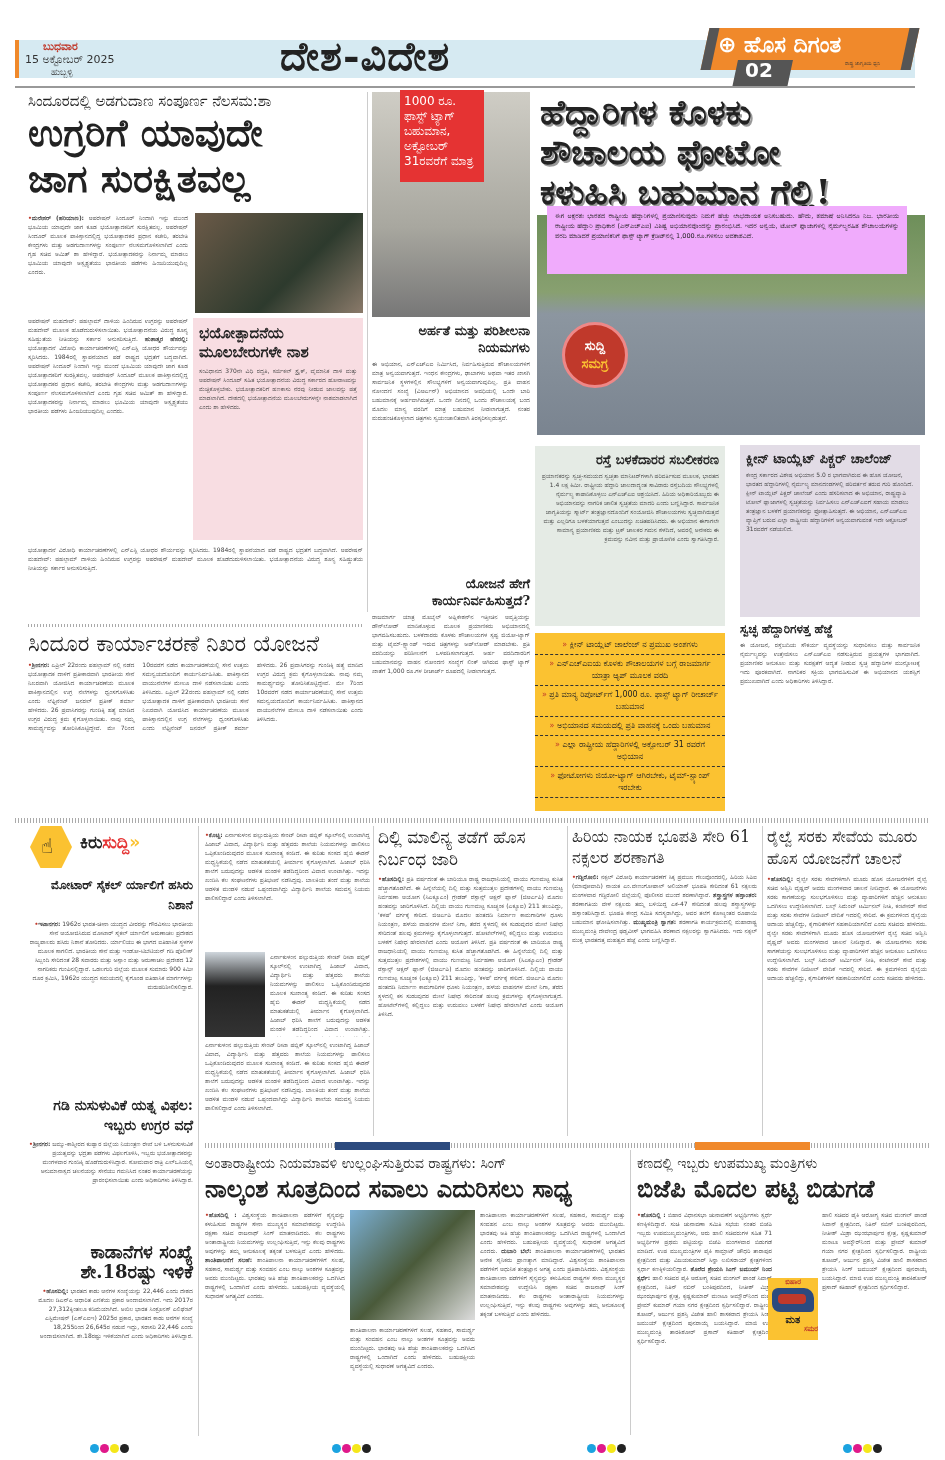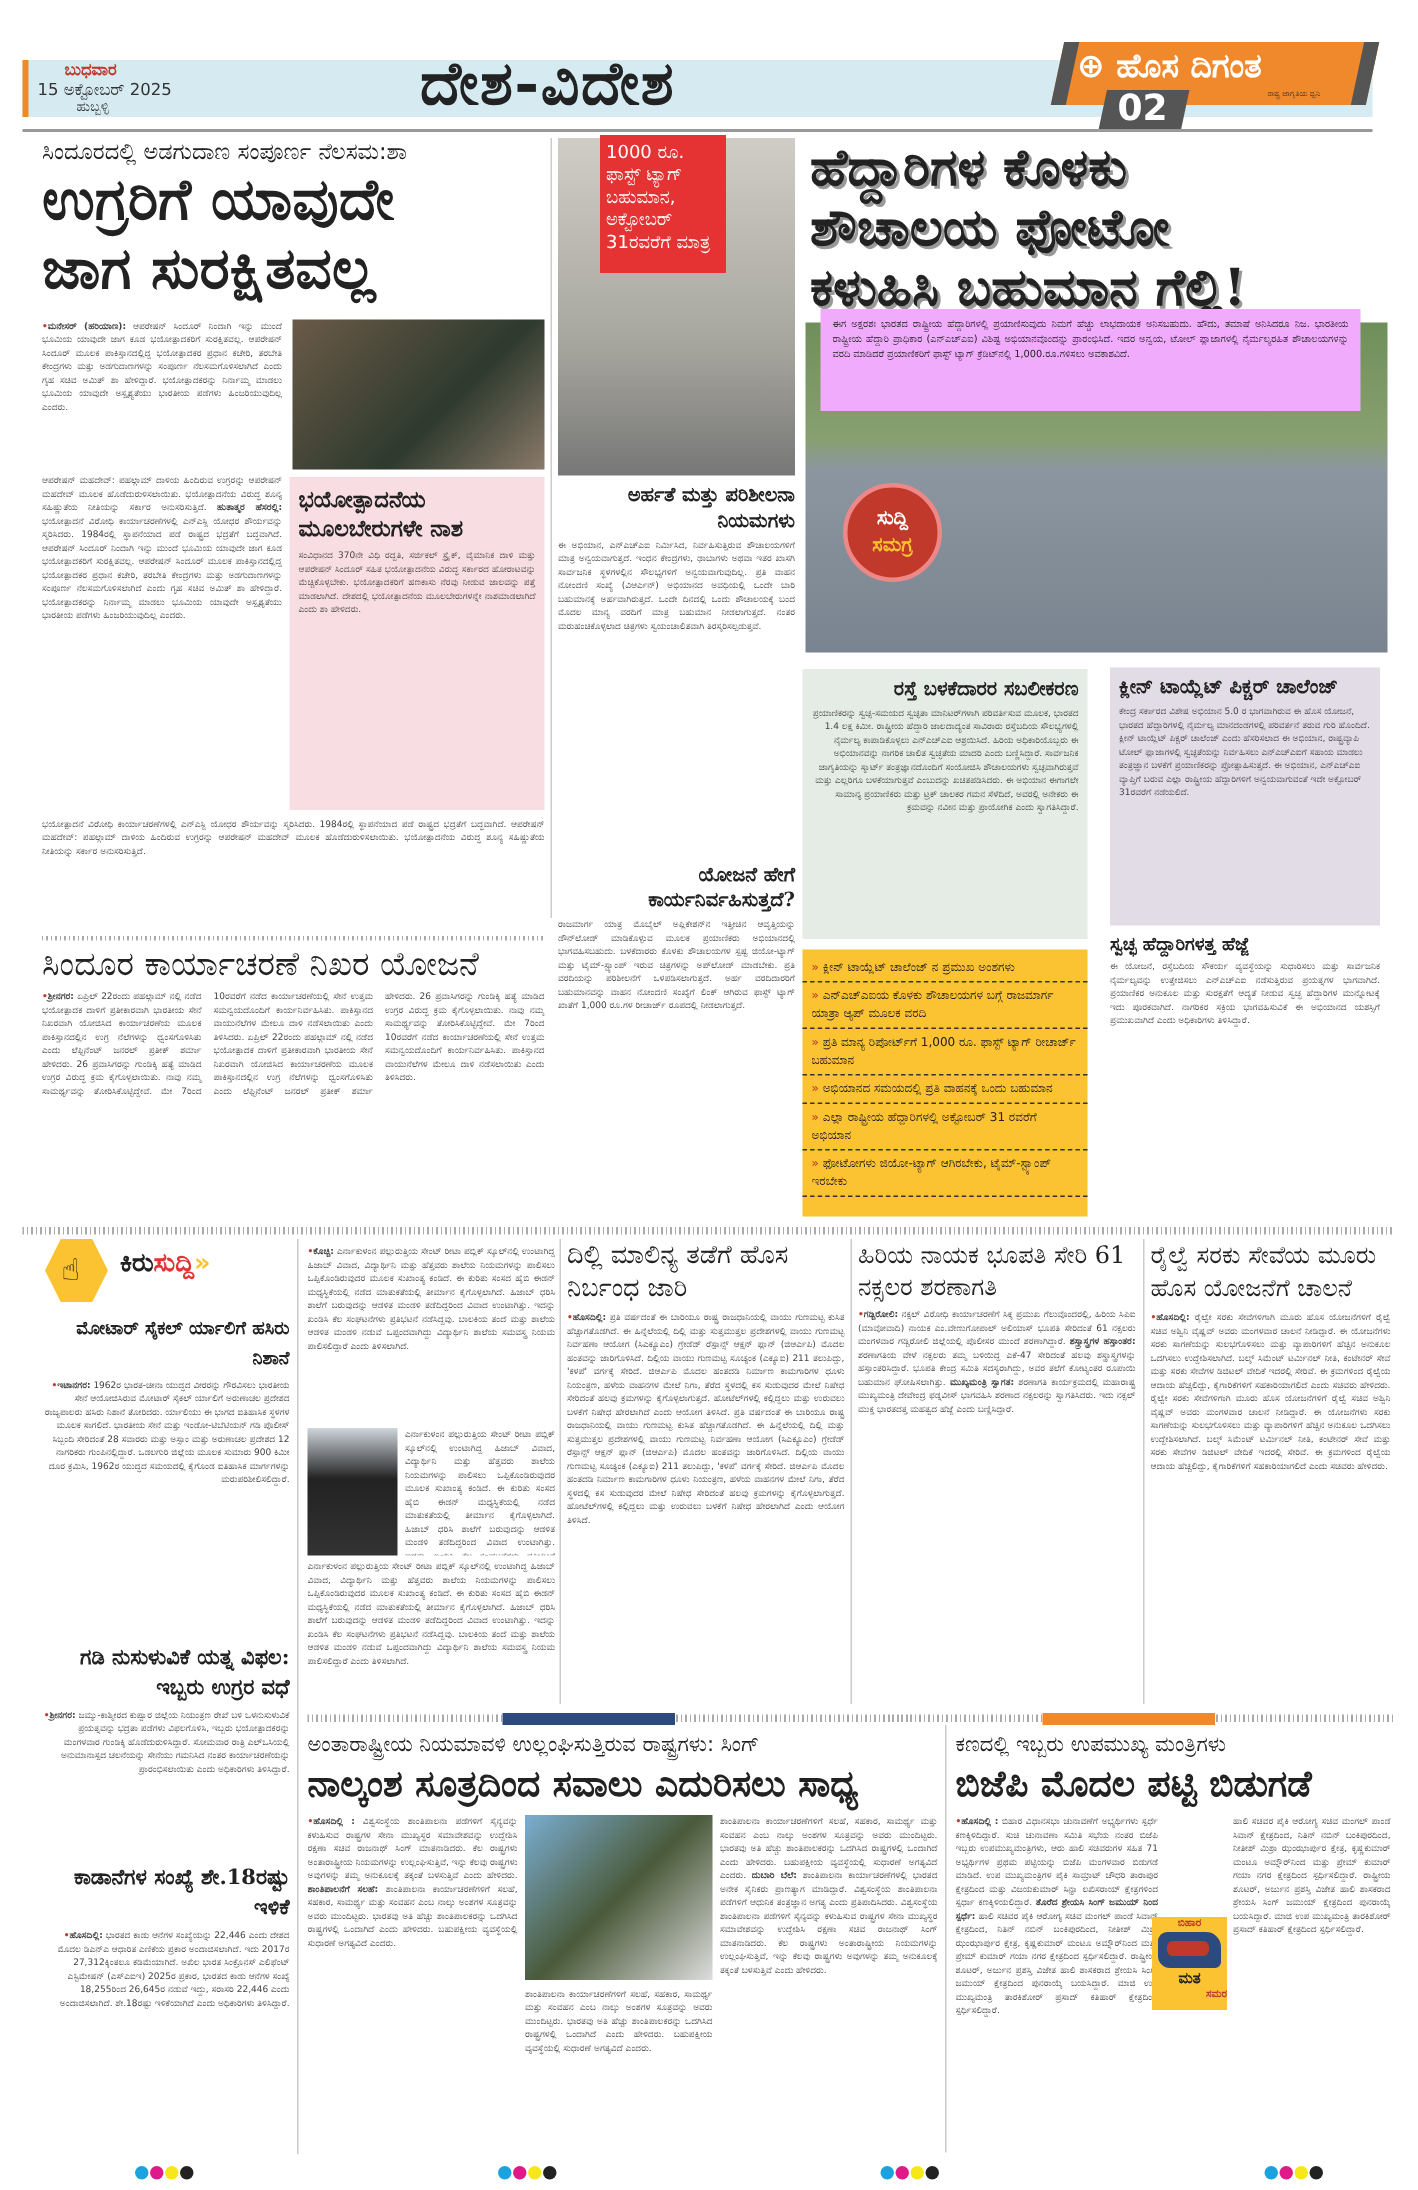--- a/index.html
+++ b/index.html
@@ -6,33 +6,33 @@
 body{width:945px;height:1460px;background:#fff;font-family:"DejaVu Sans",sans-serif;color:#222;position:relative;overflow:hidden}
 .abs{position:absolute}
 .hdr-band{left:15px;top:40px;width:900px;height:38px;background:#d6eaf2}
 .hdr-left{left:15px;top:40px;height:38px;border-left:4px solid #f0892b;padding-left:6px;font-size:11px;line-height:13px;color:#333}
 .hdr-left .day{color:#c0392b;font-weight:bold;padding-left:18px}
 .hdr-left .loc{padding-left:26px;font-size:9px}
 .hdr-title{left:280px;top:32px;font-size:40px;font-weight:900;color:#222;letter-spacing:1px;font-family:"DejaVu Serif",serif}
 .logo{left:705px;top:28px;width:210px;height:42px;background:#f0892b;transform:skewX(-12deg);border-left:10px solid #555;border-right:10px solid #555}
 .logo-txt{left:718px;top:32px;font-size:22px;font-weight:bold;color:#fff;font-family:"DejaVu Sans",sans-serif}
 .pageno{left:735px;top:60px;width:55px;height:28px;background:#555;transform:skewX(-12deg)}
-.pageno-txt{left:745px;top:58px;font-size:24px;font-weight:bold;color:#fff}
+.pageno-txt{left:745px;top:58px;font-size:20px;font-weight:bold;color:#fff}
 .rule{left:15px;top:86px;width:900px;height:2px;background:#999}
 .h1{font-family:"DejaVu Serif",serif;font-weight:900;color:#222}
 .kicker{font-size:15px;color:#222}
 .body{font-size:6px;line-height:9px;color:#444;text-align:justify}
 .col-line{background:#ccc;width:1px}
 .photo{background:#8a8a8a}
 .redbox{background:#e53333;color:#fff;font-size:13px;line-height:17px;padding-top:8px}
 .pinkbox{background:#f8dde2}
 .greenbox{background:#e5ebe5}
 .lilac{background:#e2dce6}
 .yellowbox{background:#fbc231}
-.yl-item{font-size:8px;line-height:12px;text-align:left;padding:3px 6px;border-bottom:1px dashed #333}
+.yl-item{font-size:8px;line-height:12px;text-align:center;padding:3px 6px;border-bottom:1px dashed #333}
 .yl-item .arrow{color:#c0392b}
 .dash-sep{background:repeating-linear-gradient(90deg,#aaa 0 1px,#fff 1px 3px);height:5px}
 .dots span{display:inline-block;width:9px;height:9px;border-radius:50%;margin-right:1px}
 .badge{border-radius:50%;background:#c0392b;border:3px solid #e88;color:#fff;text-align:center;font-weight:bold}
 </style>
 </head>
 <body>
 
 <div class="abs hdr-band"></div>
 <div class="abs hdr-left">
@@ -124,21 +124,21 @@
 <div class="abs" style="left:80px;top:832px;font-size:17px;font-weight:bold"><span>ಕಿರು</span><span style="color:#e53333">ಸುದ್ದಿ</span><span style="color:#fbc231">»</span></div>
 <div class="abs" style="left:28px;top:875px;width:165px;text-align:right">
   <div class="h1" style="font-size:12px;line-height:20px">ಮೋಟಾರ್ ಸೈಕಲ್ ರ್ಯಾಲಿಗೆ ಹಸಿರು ನಿಶಾನೆ</div>
   <div class="body" style="margin-top:4px;height:170px;overflow:hidden;text-align:right"><b style="color:#c0392b">•</b><b>ಇಟಾನಗರ:</b> <span>1962ರ ಭಾರತ-ಚೀನಾ ಯುದ್ಧದ ವೀರರನ್ನು ಗೌರವಿಸಲು ಭಾರತೀಯ ಸೇನೆ ಆಯೋಜಿಸಿರುವ ಮೋಟಾರ್ ಸೈಕಲ್ ರ್ಯಾಲಿಗೆ ಅರುಣಾಚಲ ಪ್ರದೇಶದ ರಾಜ್ಯಪಾಲರು ಹಸಿರು ನಿಶಾನೆ ತೋರಿದರು. ರ್ಯಾಲಿಯು ಈ ಭಾಗದ ಐತಿಹಾಸಿಕ ಸ್ಥಳಗಳ ಮೂಲಕ ಸಾಗಲಿದೆ. ಭಾರತೀಯ ಸೇನೆ ಮತ್ತು ಇಂಡೋ-ಟಿಬೆಟಿಯನ್ ಗಡಿ ಪೊಲೀಸ್ ಸಿಬ್ಬಂದಿ ಸೇರಿದಂತೆ 28 ಸವಾರರು ಮತ್ತು ಅಸ್ಸಾಂ ಮತ್ತು ಅರುಣಾಚಲ ಪ್ರದೇಶದ 12 ನಾಗರಿಕರು ಗುಂಪಿನಲ್ಲಿದ್ದಾರೆ. ಒಡಲಗುರಿ ಜಿಲ್ಲೆಯ ಮೂಲಕ ಸುಮಾರು 900 ಕಿಮೀ ದೂರ ಕ್ರಮಿಸಿ, 1962ರ ಯುದ್ಧದ ಸಮಯದಲ್ಲಿ ಕೈಗೊಂಡ ಐತಿಹಾಸಿಕ ಮಾರ್ಗಗಳನ್ನು ಮರುಪರಿಶೀಲಿಸಲಿದ್ದಾರೆ.</span></div>
 </div>
 <div class="abs" style="left:28px;top:1095px;width:165px;text-align:right">
   <div class="h1" style="font-size:14px;line-height:20px">ಗಡಿ ನುಸುಳುವಿಕೆ ಯತ್ನ ವಿಫಲ: ಇಬ್ಬರು ಉಗ್ರರ ವಧೆ</div>
   <div class="body" style="margin-top:4px;height:95px;overflow:hidden;text-align:right"><b style="color:#c0392b">•</b><b>ಶ್ರೀನಗರ:</b> <span>ಜಮ್ಮು-ಕಾಶ್ಮೀರದ ಕುಪ್ವಾರ ಜಿಲ್ಲೆಯ ನಿಯಂತ್ರಣ ರೇಖೆ ಬಳಿ ಒಳನುಸುಳುವಿಕೆ ಪ್ರಯತ್ನವನ್ನು ಭದ್ರತಾ ಪಡೆಗಳು ವಿಫಲಗೊಳಿಸಿ, ಇಬ್ಬರು ಭಯೋತ್ಪಾದಕರನ್ನು ಮಂಗಳವಾರ ಗುಂಡಿಕ್ಕಿ ಹೊಡೆದುರುಳಿಸಿದ್ದಾರೆ. ಸೋಮವಾರ ರಾತ್ರಿ ಎಲ್‌ಒಸಿಯಲ್ಲಿ ಅನುಮಾನಾಸ್ಪದ ಚಲನೆಯನ್ನು ಸೇನೆಯು ಗಮನಿಸಿದ ನಂತರ ಕಾರ್ಯಾಚರಣೆಯನ್ನು ಪ್ರಾರಂಭಿಸಲಾಯಿತು ಎಂದು ಅಧಿಕಾರಿಗಳು ತಿಳಿಸಿದ್ದಾರೆ.</span></div>
 </div>
 <div class="abs" style="left:28px;top:1242px;width:165px;text-align:right">
-  <div class="h1" style="font-size:14px;line-height:20px">ಕಾಡಾನೆಗಳ ಸಂಖ್ಯೆ ಶೇ.18ರಷ್ಟು ಇಳಿಕೆ</div>
+  <div class="h1" style="font-size:18px;line-height:20px">ಕಾಡಾನೆಗಳ ಸಂಖ್ಯೆ ಶೇ.18ರಷ್ಟು ಇಳಿಕೆ</div>
   <div class="body" style="margin-top:4px;height:120px;overflow:hidden;text-align:right"><b style="color:#c0392b">•</b><b>ಹೊಸದಿಲ್ಲಿ:</b> <span>ಭಾರತದ ಕಾಡು ಆನೆಗಳ ಸಂಖ್ಯೆಯನ್ನು 22,446 ಎಂದು ದೇಶದ ಮೊದಲ ಡಿಎನ್ಎ ಆಧಾರಿತ ಎಣಿಕೆಯ ಪ್ರಕಾರ ಅಂದಾಜಿಸಲಾಗಿದೆ. ಇದು 2017ರ 27,312ಕ್ಕಿಂತಲೂ ಕಡಿಮೆಯಾಗಿದೆ. ಅಖಿಲ ಭಾರತ ಸಿಂಕ್ರೊನಸ್ ಎಲಿಫೆಂಟ್ ಎಸ್ಟಿಮೇಷನ್ (ಎಸ್ಎಐಇ) 2025ರ ಪ್ರಕಾರ, ಭಾರತದ ಕಾಡು ಆನೆಗಳ ಸಂಖ್ಯೆ 18,255ರಿಂದ 26,645ರ ನಡುವೆ ಇದ್ದು, ಸರಾಸರಿ 22,446 ಎಂದು ಅಂದಾಜಿಸಲಾಗಿದೆ. ಶೇ.18ರಷ್ಟು ಇಳಿಕೆಯಾಗಿದೆ ಎಂದು ಅಧಿಕಾರಿಗಳು ತಿಳಿಸಿದ್ದಾರೆ.</span></div>
 </div>
 <div class="abs col-line" style="left:198px;top:826px;height:610px"></div>
 
 <div class="abs" style="left:205px;top:826px;width:165px">
   <div class="body" style="margin-top:4px;height:80px;overflow:hidden"><b style="color:#c0392b">•</b><b>ಕೊಚ್ಚಿ:</b> <span>ಎರ್ನಾಕುಳಂನ ಪಲ್ಲುರುತ್ತಿಯ ಸೇಂಟ್ ರೀಟಾ ಪಬ್ಲಿಕ್ ಸ್ಕೂಲ್‌ನಲ್ಲಿ ಉಂಟಾಗಿದ್ದ ಹಿಜಾಬ್ ವಿವಾದ, ವಿದ್ಯಾರ್ಥಿನಿ ಮತ್ತು ಹೆತ್ತವರು ಶಾಲೆಯ ನಿಯಮಗಳನ್ನು ಪಾಲಿಸಲು ಒಪ್ಪಿಕೊಂಡಿರುವುದರ ಮೂಲಕ ಸುಖಾಂತ್ಯ ಕಂಡಿದೆ. ಈ ಕುರಿತು ಸಂಸದ ಹೈಬಿ ಈಡನ್ ಮಧ್ಯಸ್ಥಿಕೆಯಲ್ಲಿ ನಡೆದ ಮಾತುಕತೆಯಲ್ಲಿ ತೀರ್ಮಾನ ಕೈಗೊಳ್ಳಲಾಗಿದೆ. ಹಿಜಾಬ್ ಧರಿಸಿ ಶಾಲೆಗೆ ಬರುವುದನ್ನು ಆಡಳಿತ ಮಂಡಳಿ ತಡೆದಿದ್ದರಿಂದ ವಿವಾದ ಉಂಟಾಗಿತ್ತು. ಇದನ್ನು ಖಂಡಿಸಿ ಕೆಲ ಸಂಘಟನೆಗಳು ಪ್ರತಿಭಟನೆ ನಡೆಸಿದ್ದವು. ಬಾಲಕಿಯ ತಂದೆ ಮತ್ತು ಶಾಲೆಯ ಆಡಳಿತ ಮಂಡಳಿ ನಡುವೆ ಒಪ್ಪಂದವಾಗಿದ್ದು ವಿದ್ಯಾರ್ಥಿನಿ ಶಾಲೆಯ ಸಮವಸ್ತ್ರ ನಿಯಮ ಪಾಲಿಸಲಿದ್ದಾರೆ ಎಂದು ತಿಳಿಸಲಾಗಿದೆ.</span></div>
 </div>
 <div class="abs photo" style="left:205px;top:952px;width:60px;height:85px;background:linear-gradient(180deg,#cfd6dc,#222 40%,#333)"></div>
 <div class="abs body" style="left:270px;top:952px;width:100px;height:85px;overflow:hidden">ಎರ್ನಾಕುಳಂನ ಪಲ್ಲುರುತ್ತಿಯ ಸೇಂಟ್ ರೀಟಾ ಪಬ್ಲಿಕ್ ಸ್ಕೂಲ್‌ನಲ್ಲಿ ಉಂಟಾಗಿದ್ದ ಹಿಜಾಬ್ ವಿವಾದ, ವಿದ್ಯಾರ್ಥಿನಿ ಮತ್ತು ಹೆತ್ತವರು ಶಾಲೆಯ ನಿಯಮಗಳನ್ನು ಪಾಲಿಸಲು ಒಪ್ಪಿಕೊಂಡಿರುವುದರ ಮೂಲಕ ಸುಖಾಂತ್ಯ ಕಂಡಿದೆ. ಈ ಕುರಿತು ಸಂಸದ ಹೈಬಿ ಈಡನ್ ಮಧ್ಯಸ್ಥಿಕೆಯಲ್ಲಿ ನಡೆದ ಮಾತುಕತೆಯಲ್ಲಿ ತೀರ್ಮಾನ ಕೈಗೊಳ್ಳಲಾಗಿದೆ. ಹಿಜಾಬ್ ಧರಿಸಿ ಶಾಲೆಗೆ ಬರುವುದನ್ನು ಆಡಳಿತ ಮಂಡಳಿ ತಡೆದಿದ್ದರಿಂದ ವಿವಾದ ಉಂಟಾಗಿತ್ತು. ಇದನ್ನು ಖಂಡಿಸಿ ಕೆಲ ಸಂಘಟನೆಗಳು ಪ್ರತಿಭಟನೆ ನಡೆಸಿದ್ದವು. ಬಾಲಕಿಯ ತಂದೆ ಮತ್ತು ಶಾಲೆಯ ಆಡಳಿತ ಮಂಡಳಿ ನಡುವೆ ಒಪ್ಪಂದವಾಗಿದ್ದು ವಿದ್ಯಾರ್ಥಿನಿ ಶಾಲೆಯ ಸಮವಸ್ತ್ರ ನಿಯಮ ಪಾಲಿಸಲಿದ್ದಾರೆ ಎಂದು ತಿಳಿಸಲಾಗಿದೆ.</div>
 <div class="abs body" style="left:205px;top:1040px;width:165px;height:90px;overflow:hidden">ಎರ್ನಾಕುಳಂನ ಪಲ್ಲುರುತ್ತಿಯ ಸೇಂಟ್ ರೀಟಾ ಪಬ್ಲಿಕ್ ಸ್ಕೂಲ್‌ನಲ್ಲಿ ಉಂಟಾಗಿದ್ದ ಹಿಜಾಬ್ ವಿವಾದ, ವಿದ್ಯಾರ್ಥಿನಿ ಮತ್ತು ಹೆತ್ತವರು ಶಾಲೆಯ ನಿಯಮಗಳನ್ನು ಪಾಲಿಸಲು ಒಪ್ಪಿಕೊಂಡಿರುವುದರ ಮೂಲಕ ಸುಖಾಂತ್ಯ ಕಂಡಿದೆ. ಈ ಕುರಿತು ಸಂಸದ ಹೈಬಿ ಈಡನ್ ಮಧ್ಯಸ್ಥಿಕೆಯಲ್ಲಿ ನಡೆದ ಮಾತುಕತೆಯಲ್ಲಿ ತೀರ್ಮಾನ ಕೈಗೊಳ್ಳಲಾಗಿದೆ. ಹಿಜಾಬ್ ಧರಿಸಿ ಶಾಲೆಗೆ ಬರುವುದನ್ನು ಆಡಳಿತ ಮಂಡಳಿ ತಡೆದಿದ್ದರಿಂದ ವಿವಾದ ಉಂಟಾಗಿತ್ತು. ಇದನ್ನು ಖಂಡಿಸಿ ಕೆಲ ಸಂಘಟನೆಗಳು ಪ್ರತಿಭಟನೆ ನಡೆಸಿದ್ದವು. ಬಾಲಕಿಯ ತಂದೆ ಮತ್ತು ಶಾಲೆಯ ಆಡಳಿತ ಮಂಡಳಿ ನಡುವೆ ಒಪ್ಪಂದವಾಗಿದ್ದು ವಿದ್ಯಾರ್ಥಿನಿ ಶಾಲೆಯ ಸಮವಸ್ತ್ರ ನಿಯಮ ಪಾಲಿಸಲಿದ್ದಾರೆ ಎಂದು ತಿಳಿಸಲಾಗಿದೆ.</div>

